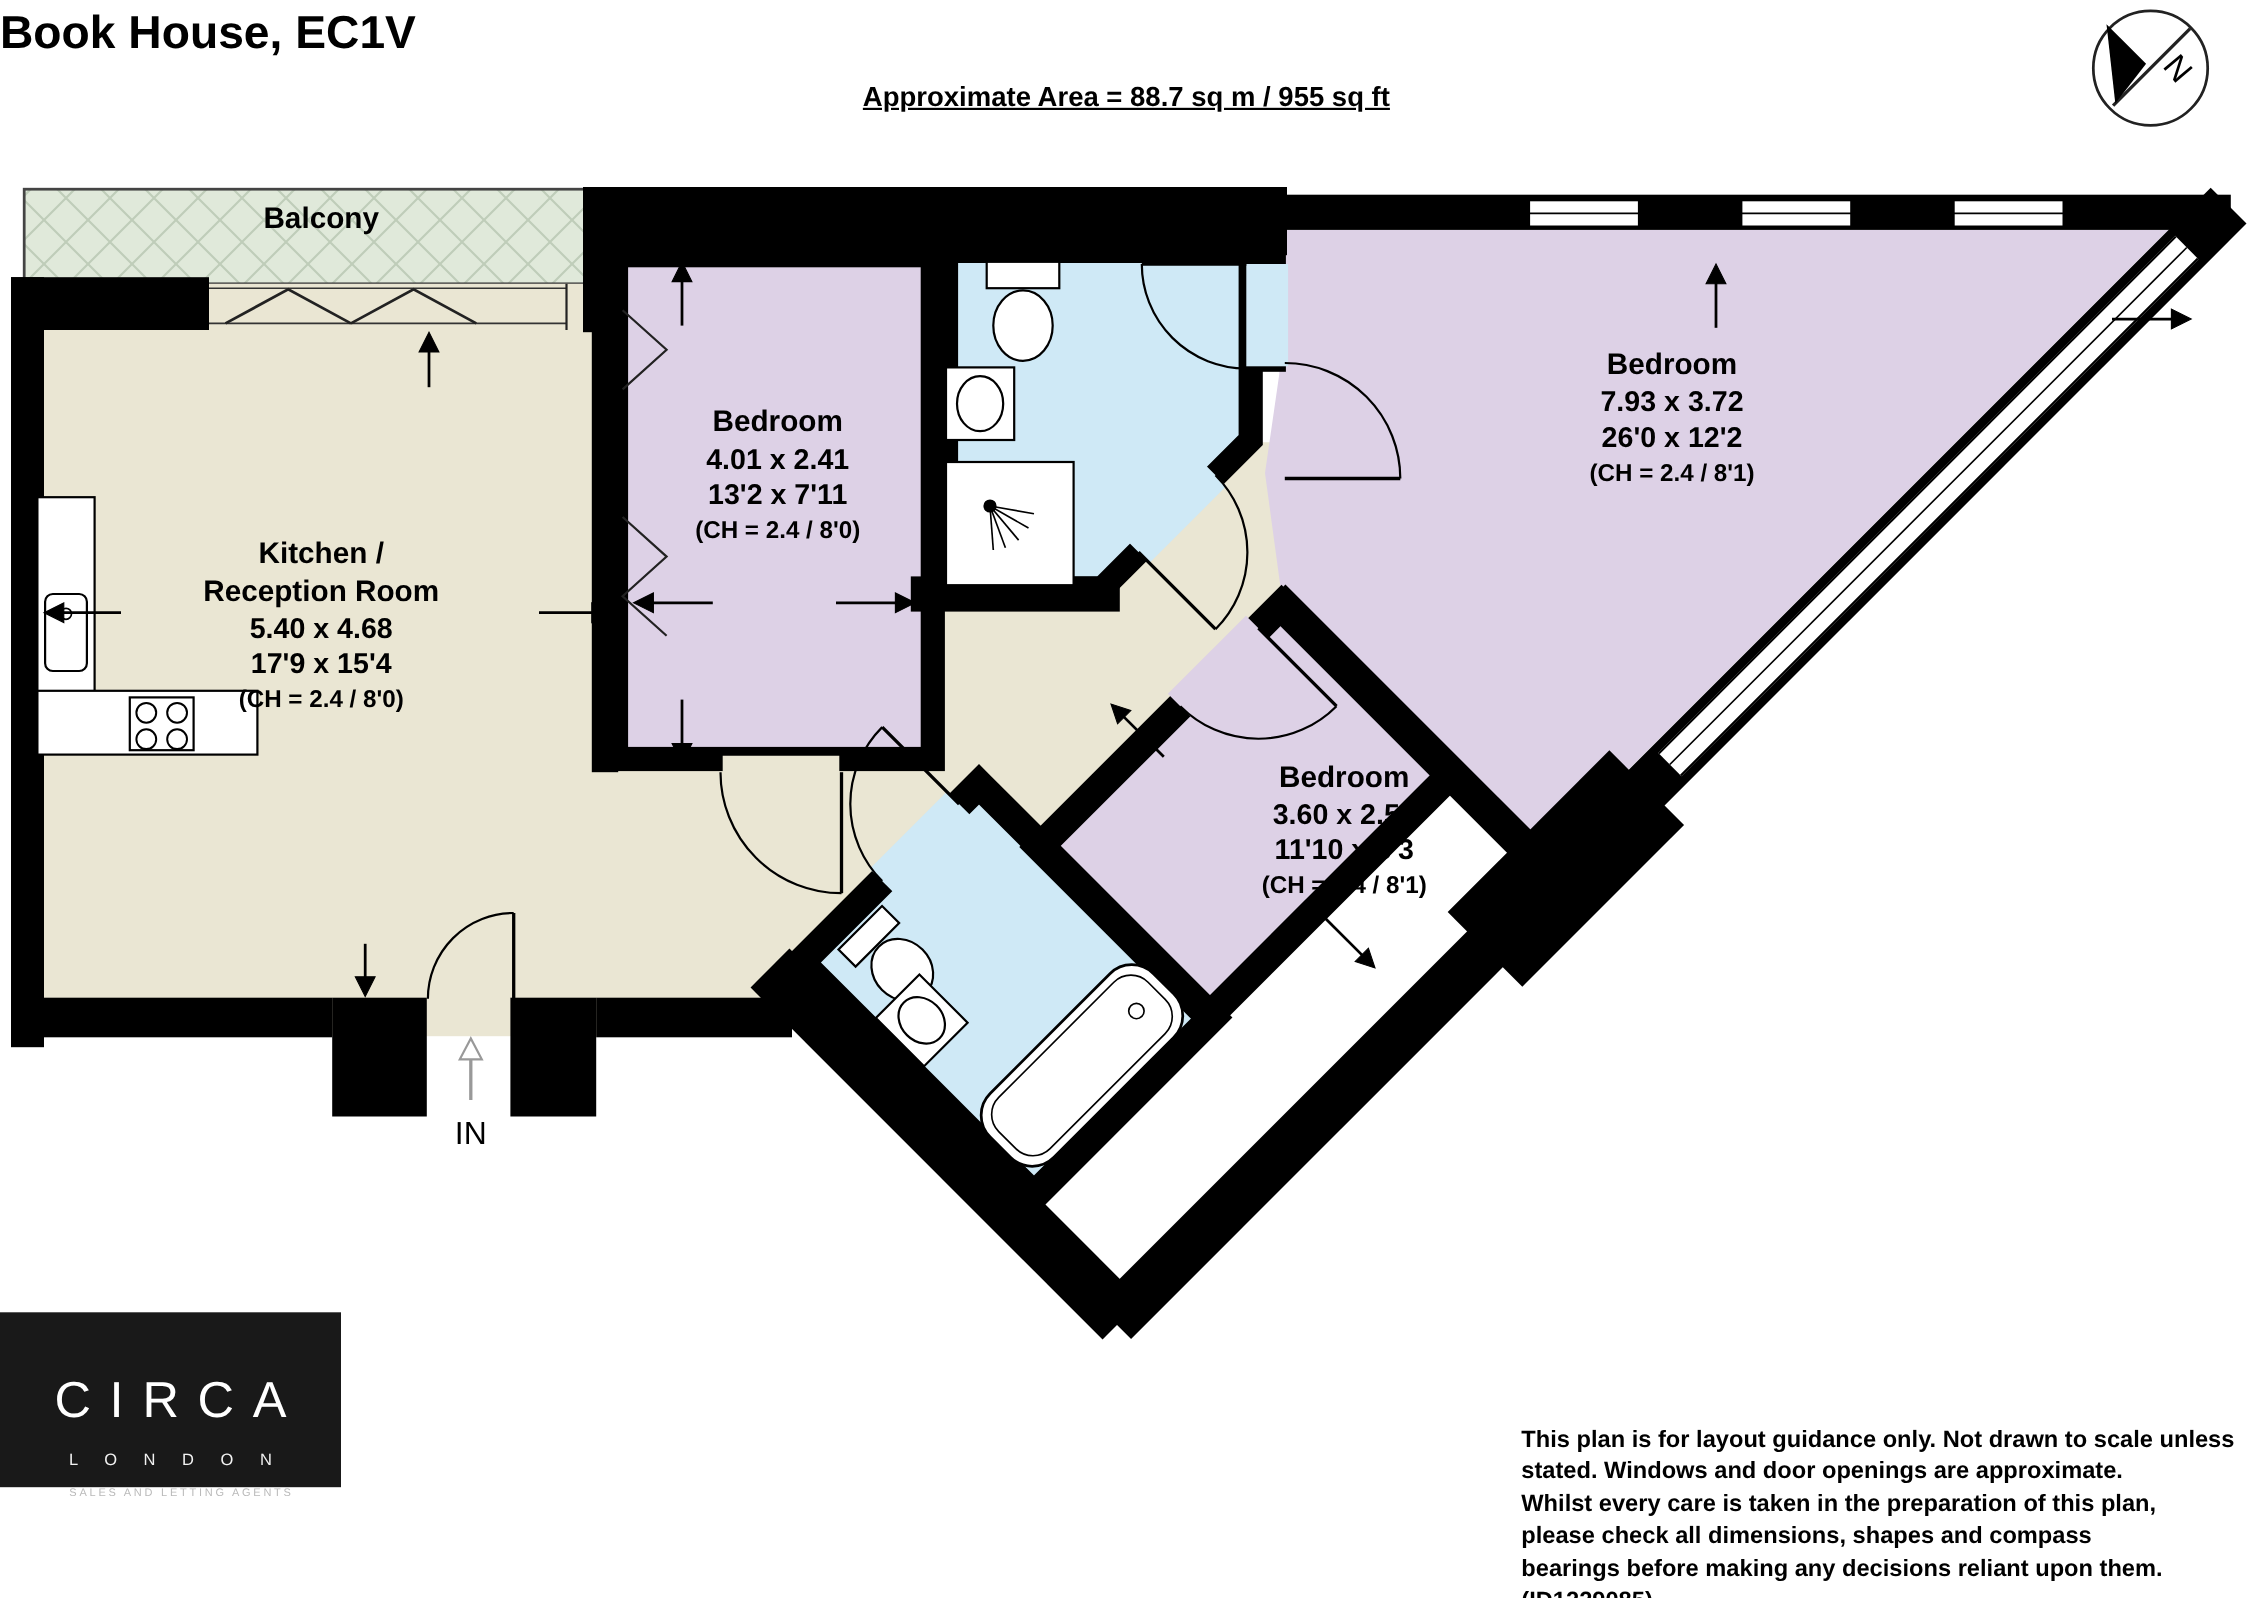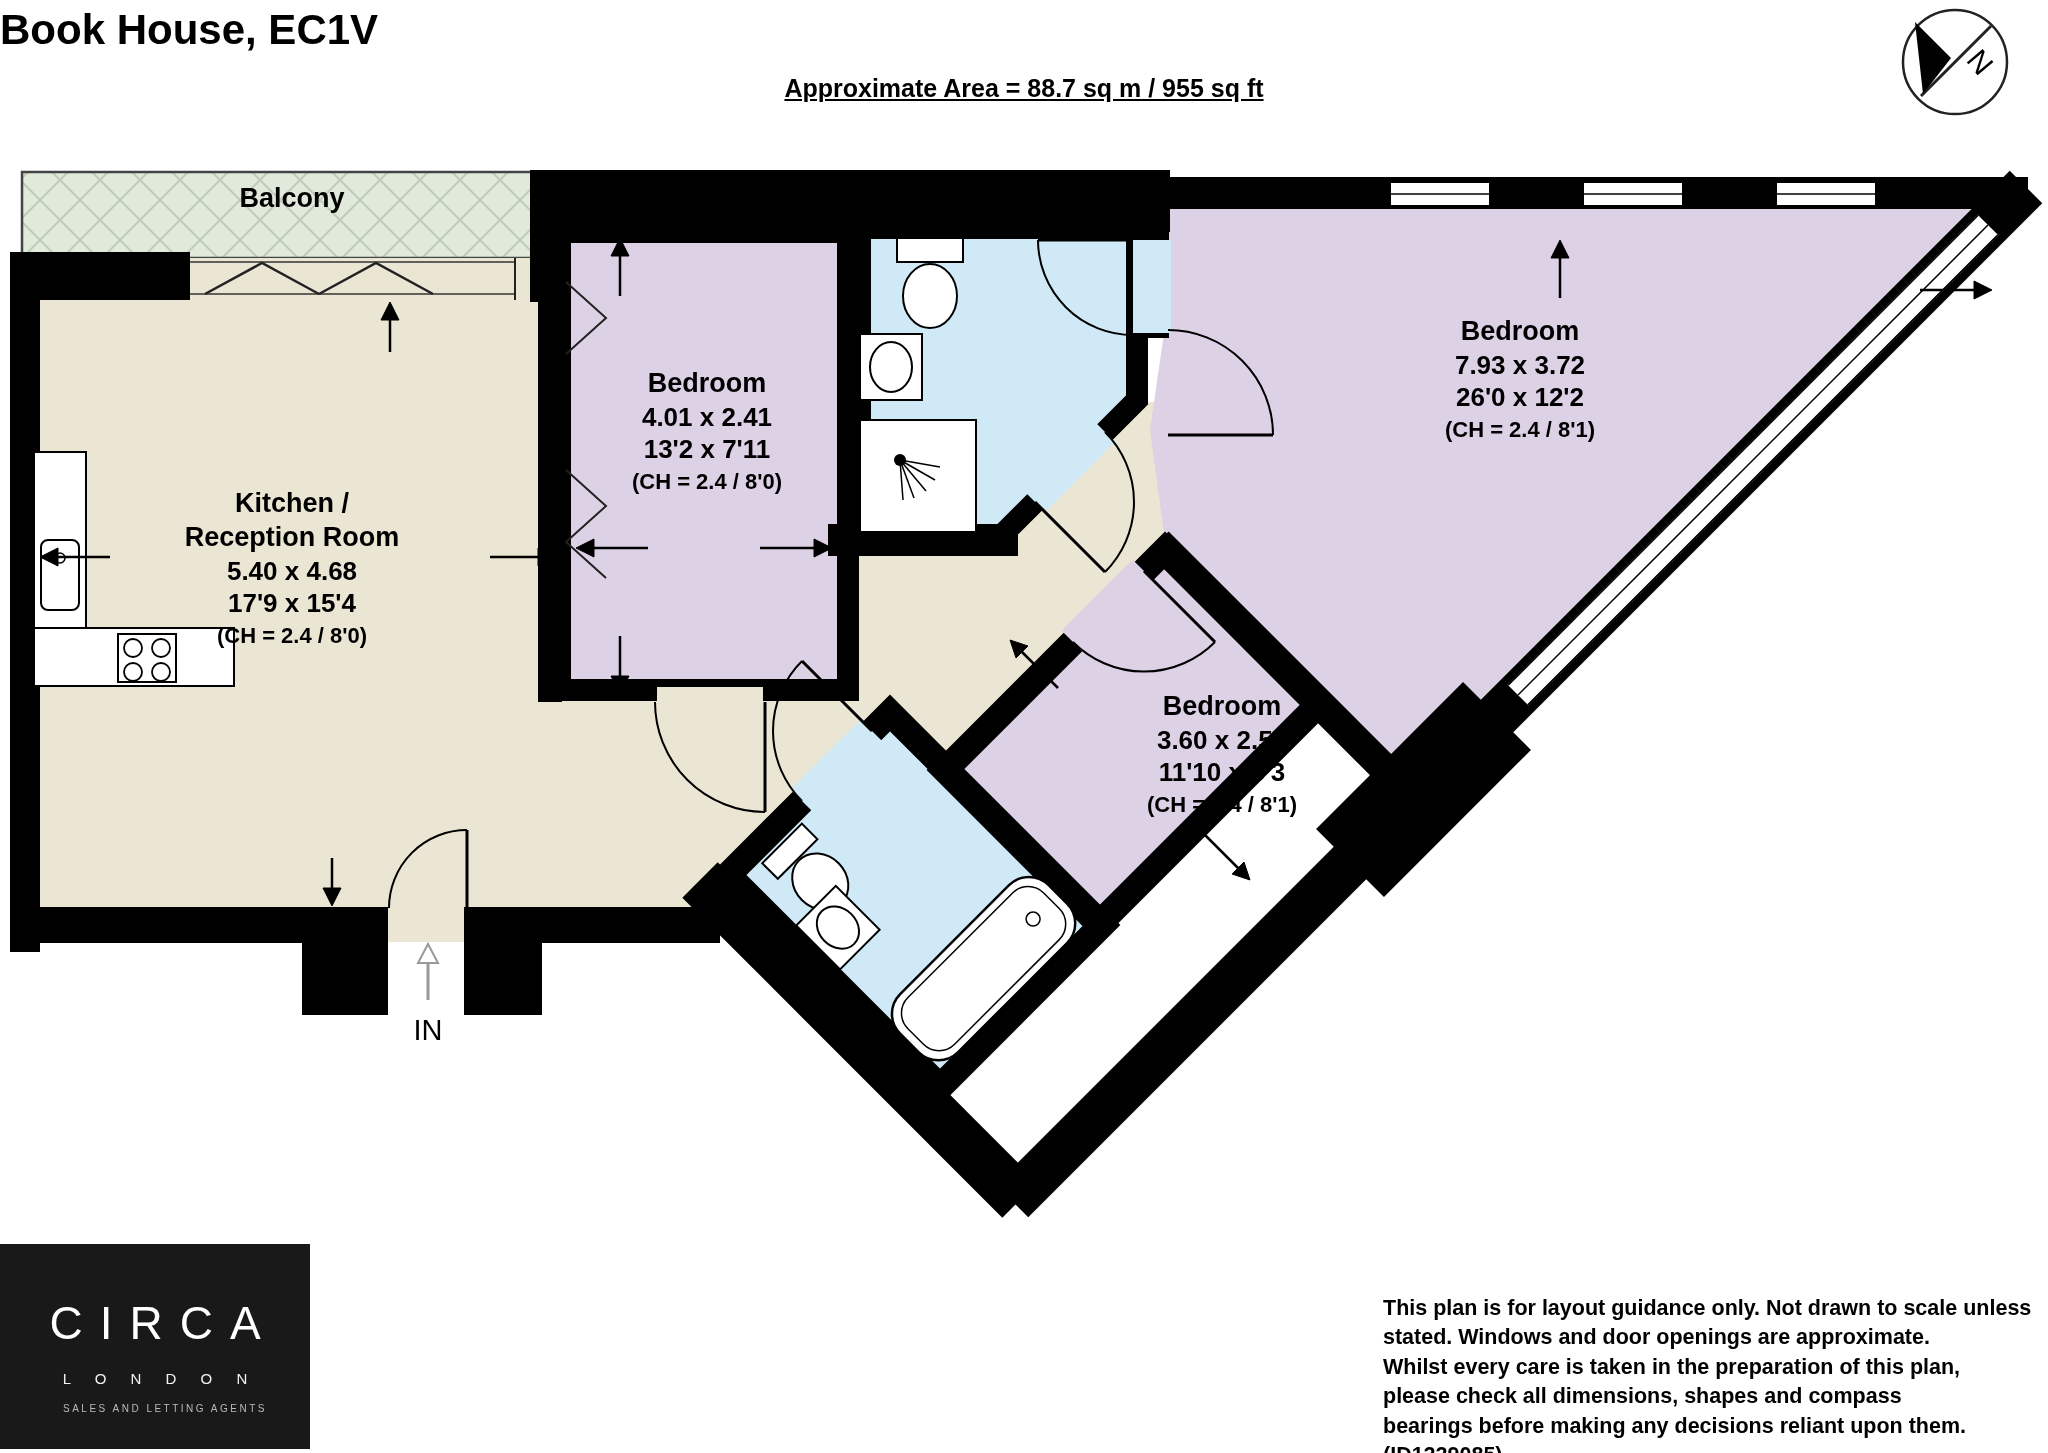--- a/index.html
+++ b/index.html
@@ -4,21 +4,21 @@
 <style>
   html,body{margin:0;padding:0;background:#fff;}
   .page{position:relative;width:2048px;height:1453px;background:#fff;overflow:hidden;
         font-family:"Liberation Sans",sans-serif;}
   .title{position:absolute;top:6px;left:0;width:2048px;text-align:left;
          font-size:42px;font-weight:700;color:#000;}
   .subtitle{position:absolute;top:74px;left:0;width:2048px;text-align:center;
          font-size:25px;font-weight:700;color:#000;text-decoration:underline;}
   .plan-svg{position:absolute;left:0;top:0;}
   .compass-svg{position:absolute;left:1890px;top:2px;}
-  .logo{position:absolute;left:0;top:1244px;width:310px;height:205px;background:#191919;
+  .logo{position:absolute;left:0;top:1193px;width:310px;height:159px;background:#191919;
         color:#fff;text-align:center;}
   .logo-brand{margin-top:52px;font-size:46px;letter-spacing:17px;padding-left:17px;font-weight:400;}
   .logo-city{margin-top:20px;font-size:15px;letter-spacing:10px;padding-left:10px;color:#f2f2f2;}
   .logo-tag{margin-top:16px;font-size:10px;letter-spacing:2.5px;color:#b9b9b9;padding-left:20px;}
   .disclaimer{position:absolute;left:1383px;top:1294px;width:680px;
         font-size:21.5px;font-weight:700;line-height:29.4px;color:#000;}
   text{font-family:"Liberation Sans",sans-serif;}
 </style>
 </head>
 <body>

